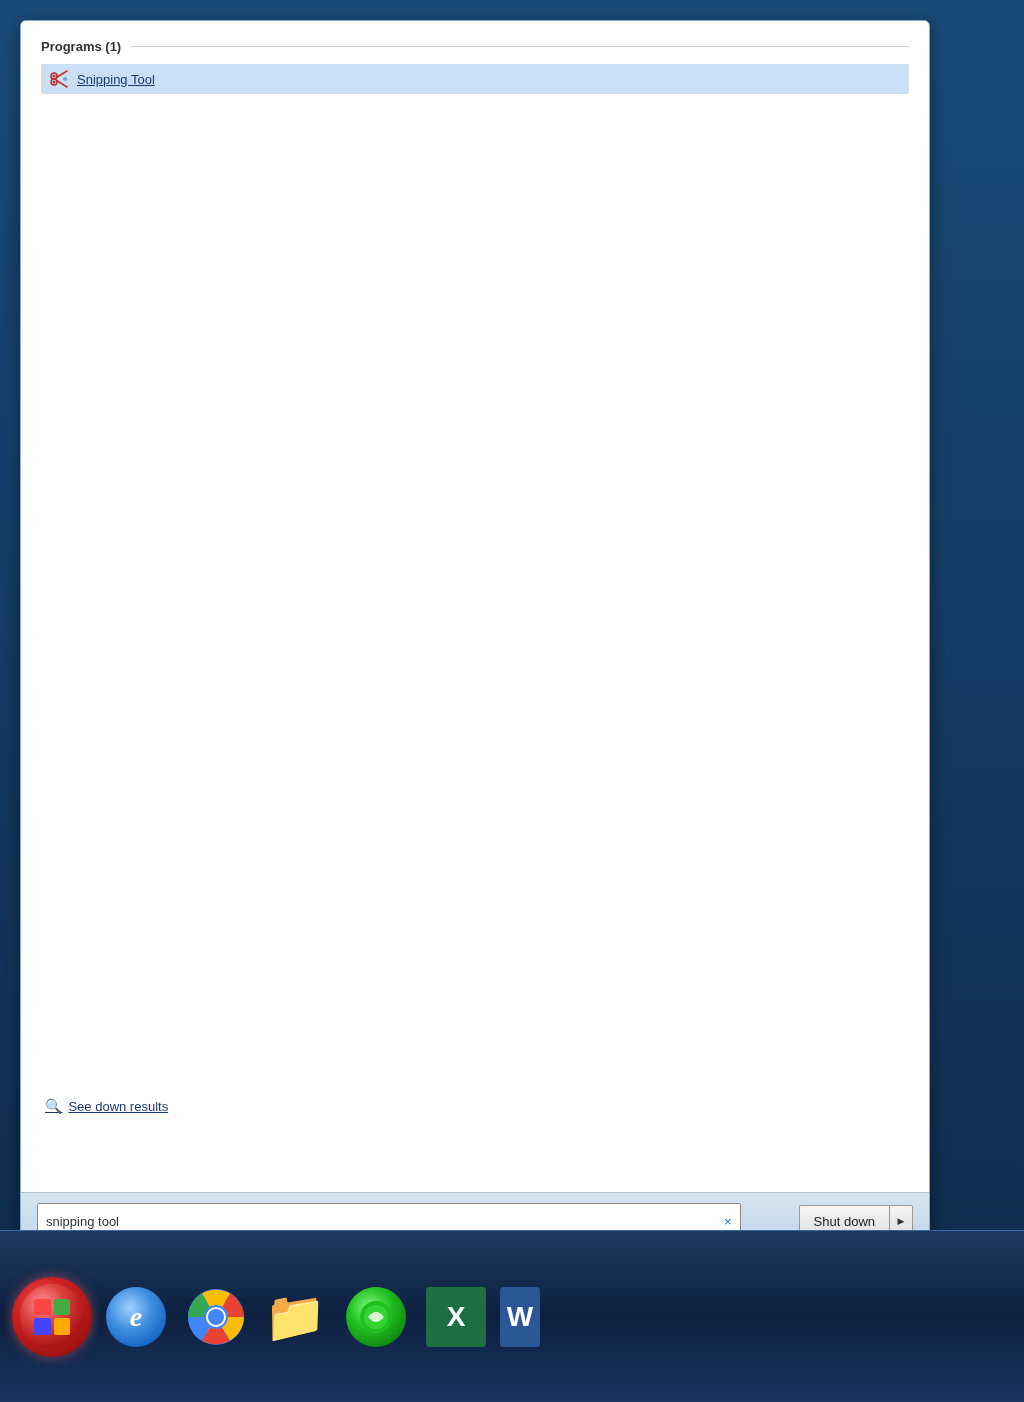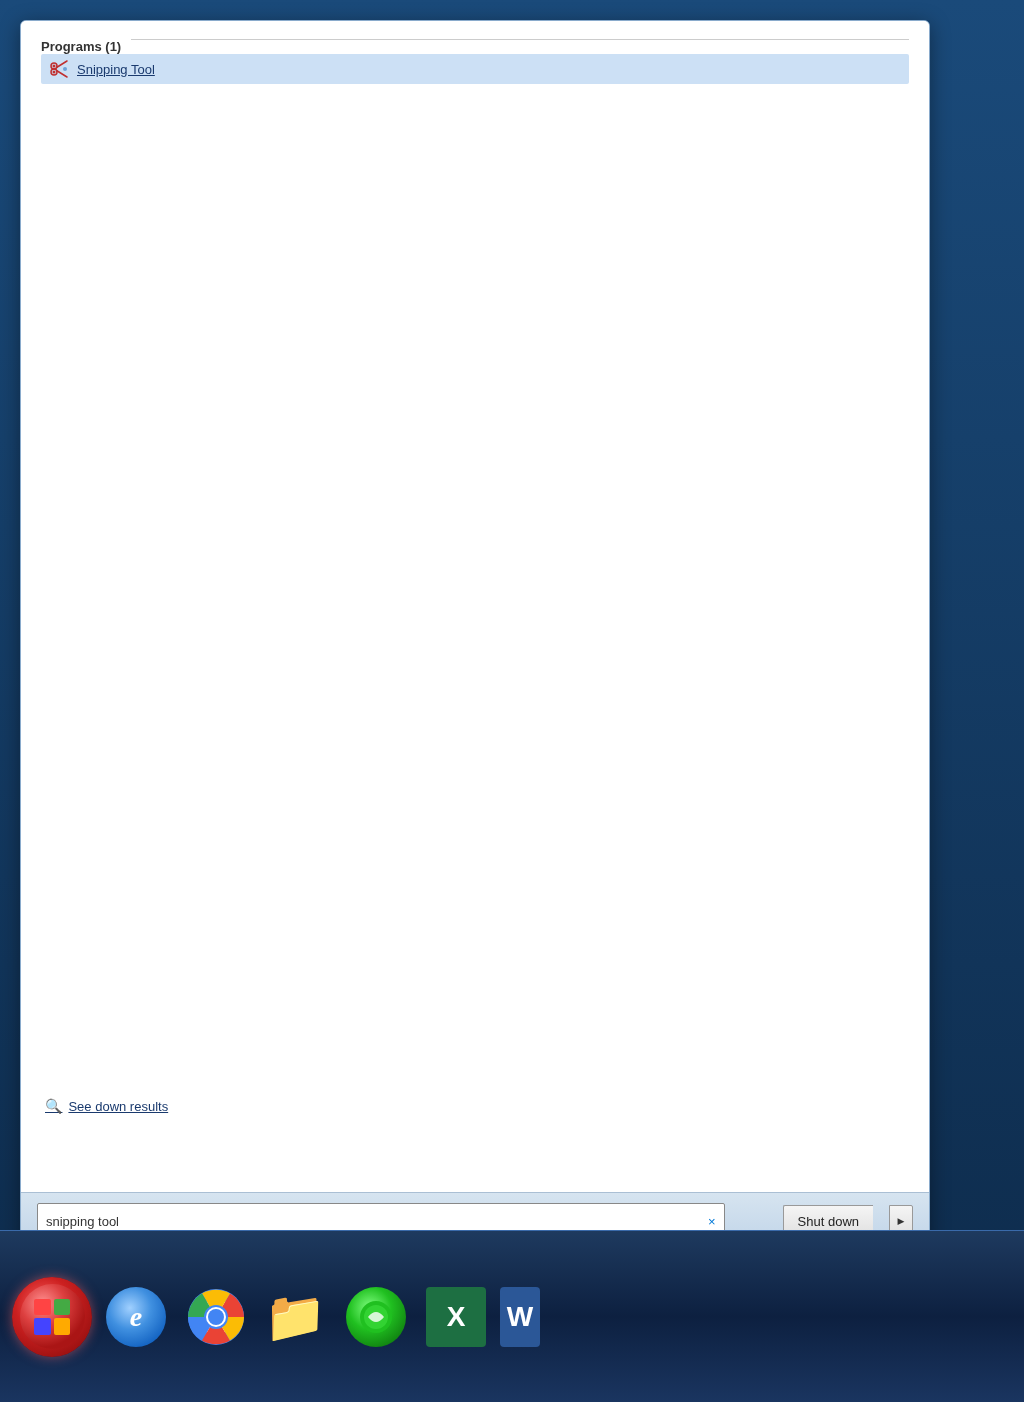--- a/index.html
+++ b/index.html
@@ -39,21 +39,22 @@
     
     .search-results-area {
       flex: 1;
       background: #ffffff;
       padding: 18px 20px;
       position: relative;
     }
 
     .programs-header {
       display: flex;
-      align-items: flex-start;
+      align-items: center;
+      margin-bottom: 10px;
     }
 
     .programs-title {
       font-size: 13px;
       font-weight: 600;
       color: #333;
       margin-right: 10px;
     }
 
     .programs-divider {
@@ -151,21 +152,21 @@
       color: #0078d7;
       cursor: pointer;
       font-style: normal;
       margin-left: 4px;
     }
 
     
     .shutdown-group {
       display: flex;
       align-items: flex-end;
-      gap: 16px;
+      gap: 0;
       padding-left: 46px;
     }
 
     .shutdown-btn {
       height: 32px;
       padding: 0 14px;
       background: linear-gradient(180deg, #f5f5f5 0%, #e0e0e0 100%);
       border: 1px solid #999;
       border-right: none;
       border-radius: 2px 0 0 2px;

